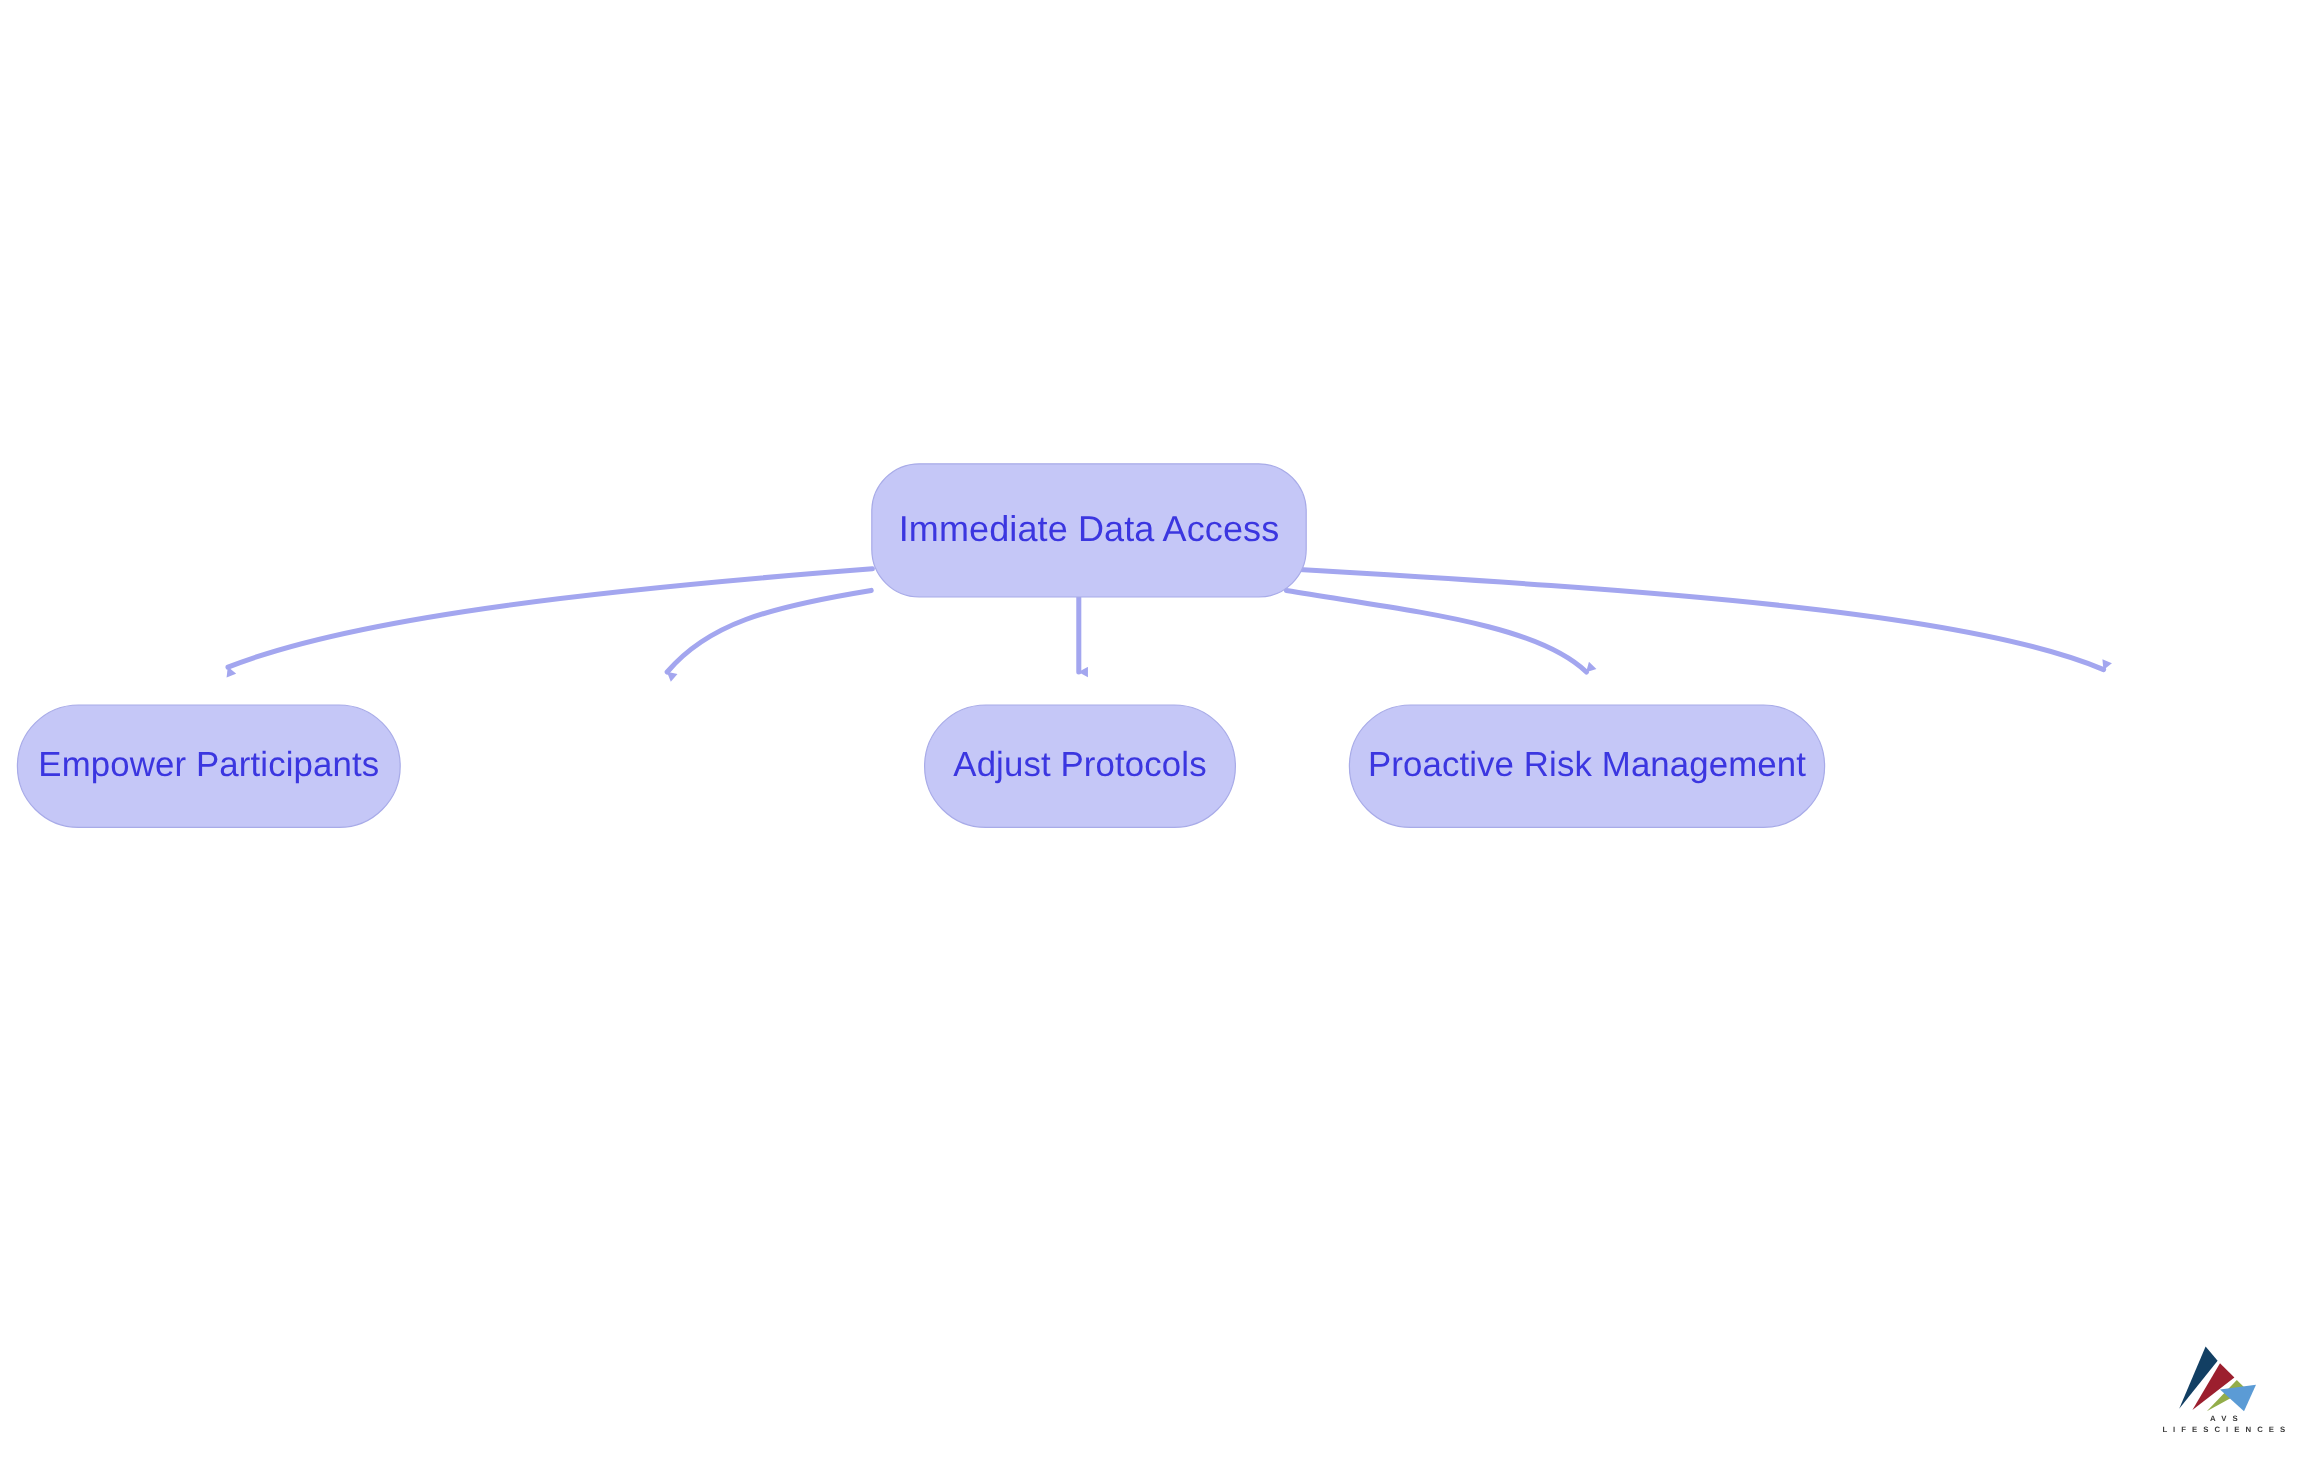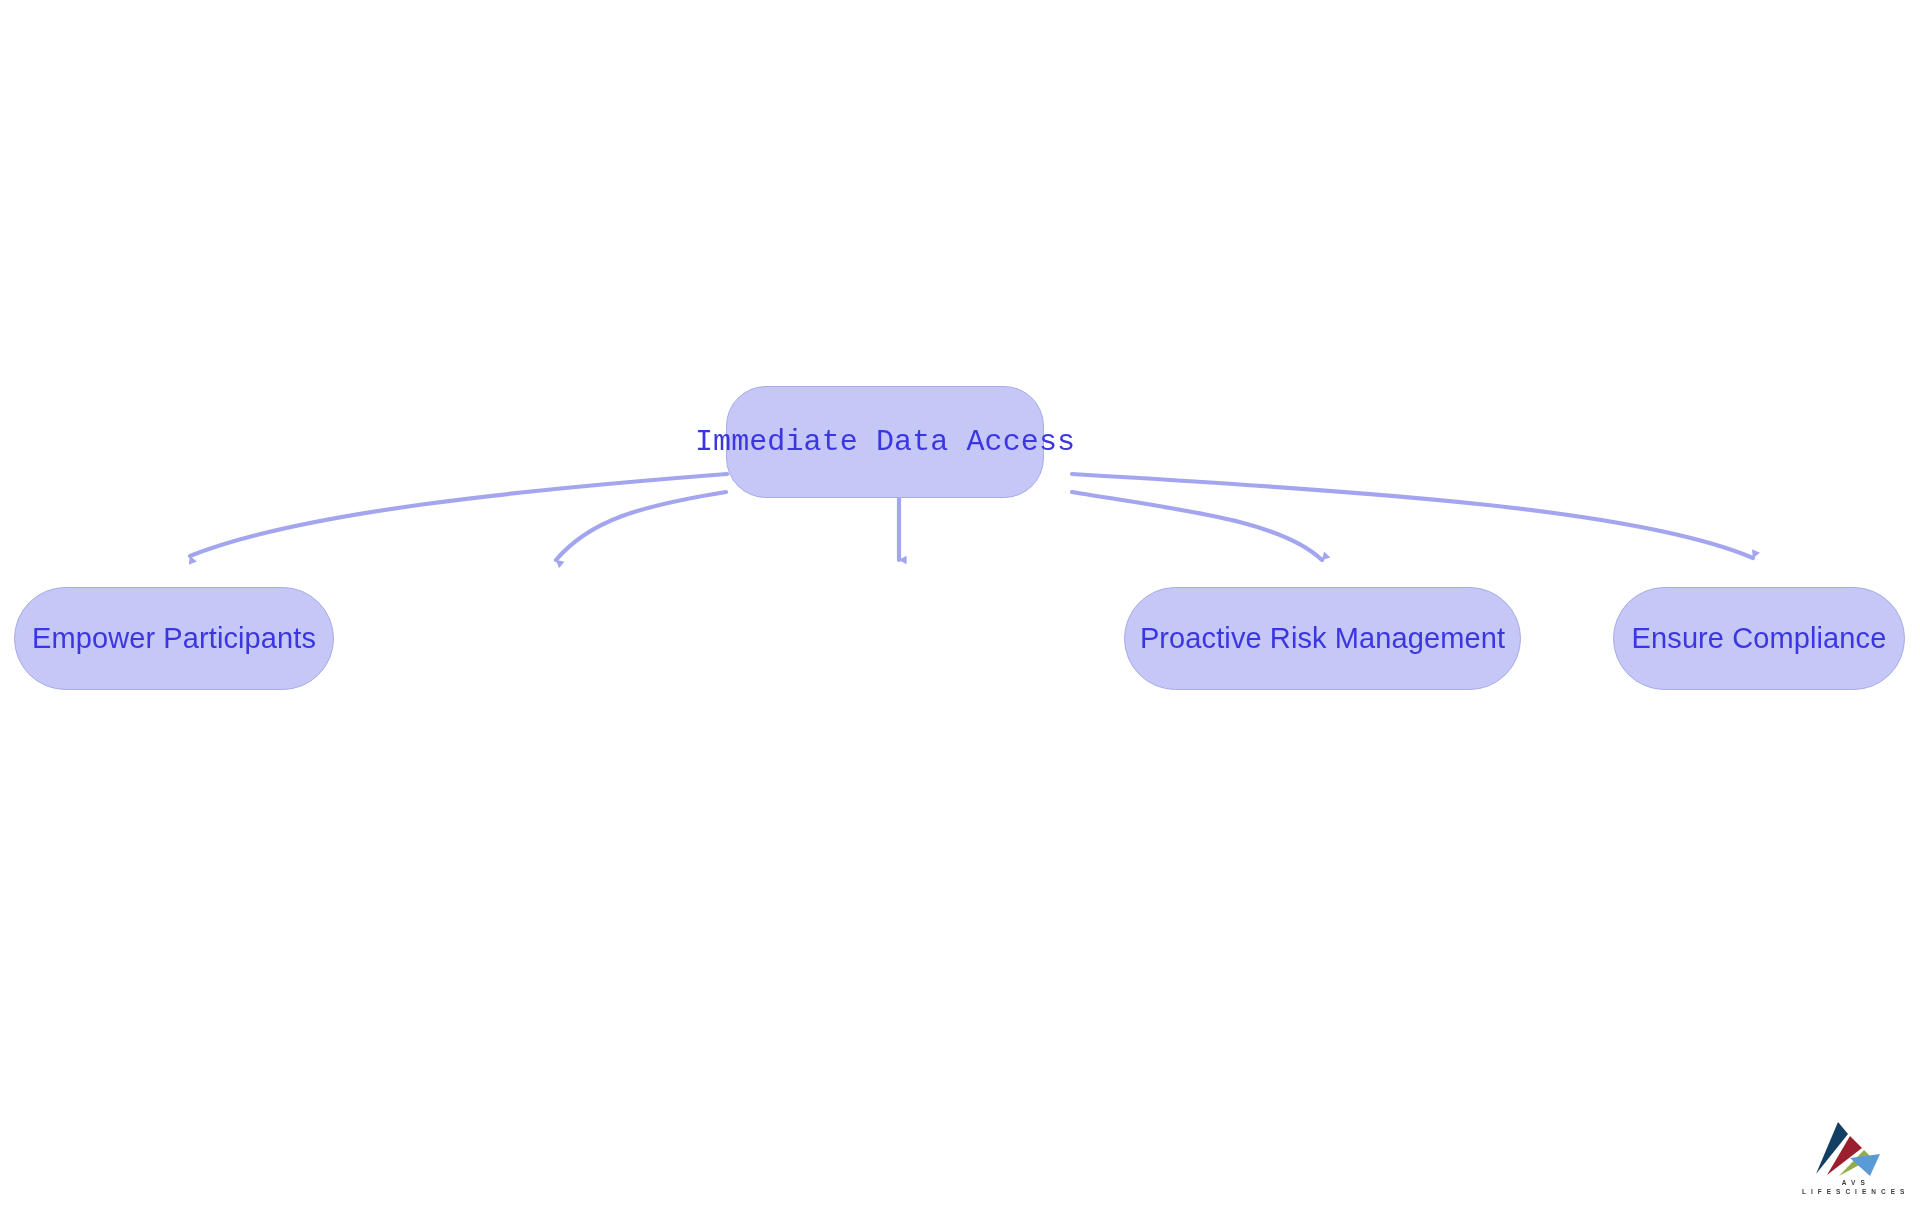--- a/index.html
+++ b/index.html
@@ -87,37 +87,37 @@
 
     <path d="M 726 492 C 640 506, 590 520, 556 560" fill="none" stroke="#a3a6ef" stroke-width="4.2" stroke-linecap="round" marker-end="url(#arrowhead)"></path>
 
     <path d="M 899 498 L 899 560" fill="none" stroke="#a3a6ef" stroke-width="4.2" stroke-linecap="round" marker-end="url(#arrowhead)"></path>
 
     <path d="M 1072 492 C 1180 510, 1280 520, 1322 560" fill="none" stroke="#a3a6ef" stroke-width="4.2" stroke-linecap="round" marker-end="url(#arrowhead)"></path>
 
     <path d="M 1072 474 C 1380 492, 1640 510, 1753 558" fill="none" stroke="#a3a6ef" stroke-width="4.2" stroke-linecap="round" marker-end="url(#arrowhead)"></path>
   </svg>
 
-  <div class="node node-root" style="left:726px; top:386px; width:318px; height:112px;font-family:Liberation Mono, monospace;">
+  <div class="node node-root" style="left:726px; top:386px; width:363px; height:112px;">
     <span>Immediate Data Access</span>
   </div>
 
   <div class="node node-child" style="left:14px; top:587px; width:320px; height:103px;">
     <span>Empower Participants</span>
   </div>
 
 
+  <div class="node node-child" style="left:770px; top:587px; width:260px; height:103px;">
+    <span>Adjust Protocols</span>
+  </div>
 
   <div class="node node-child" style="left:1124px; top:587px; width:397px; height:103px;">
     <span>Proactive Risk Management</span>
   </div>
 
-  <div class="node node-child" style="left:1613px; top:587px; width:292px; height:103px;">
-    <span>Ensure Compliance</span>
-  </div>
 
   <div id="logo">
     <svg width="104" height="62" viewBox="0 0 104 62" xmlns="http://www.w3.org/2000/svg">
       <path d="M 36 4 L 46 16 L 14 56 Z" fill="#123f63"></path>
       <path d="M 48 18 L 60 30 L 25 57 Z" fill="#9c1f2e"></path>
       <path d="M 62 32 L 70 40 L 37 58 Z" fill="#93ad4a"></path>
       <path d="M 48 40 L 78 36 L 68 58 Z" fill="#5b9bd5"></path>
     </svg>
     <div class="logo-text">
       <div>A V S</div>

